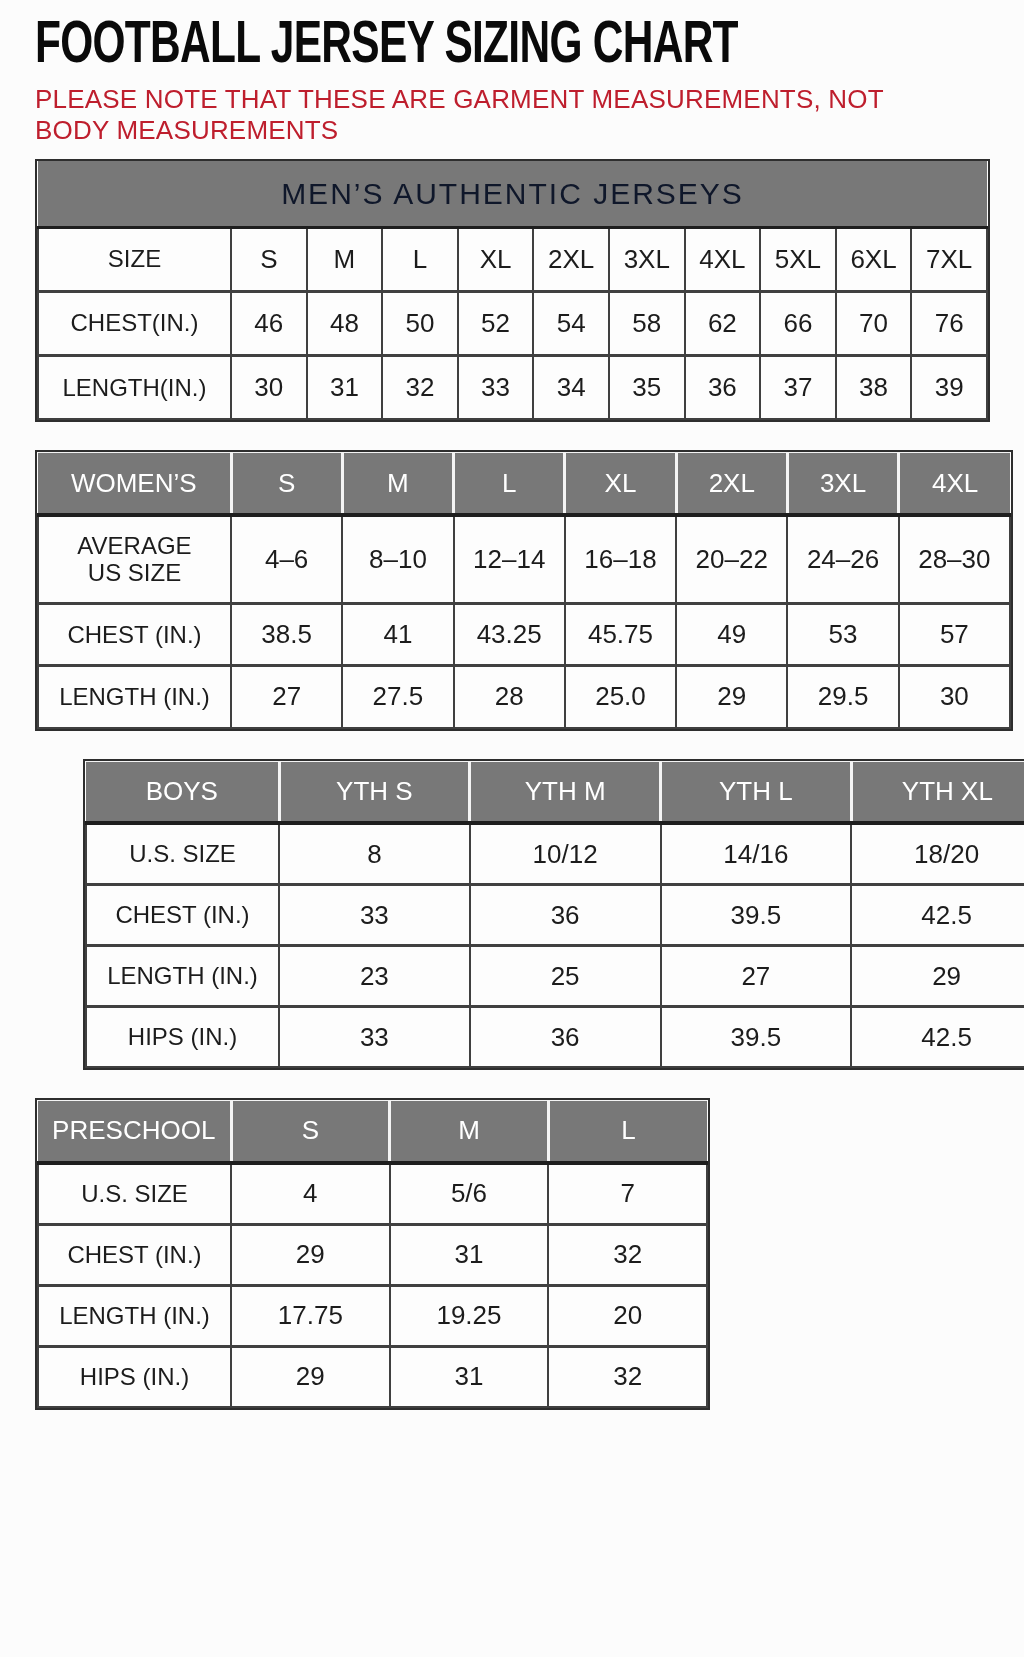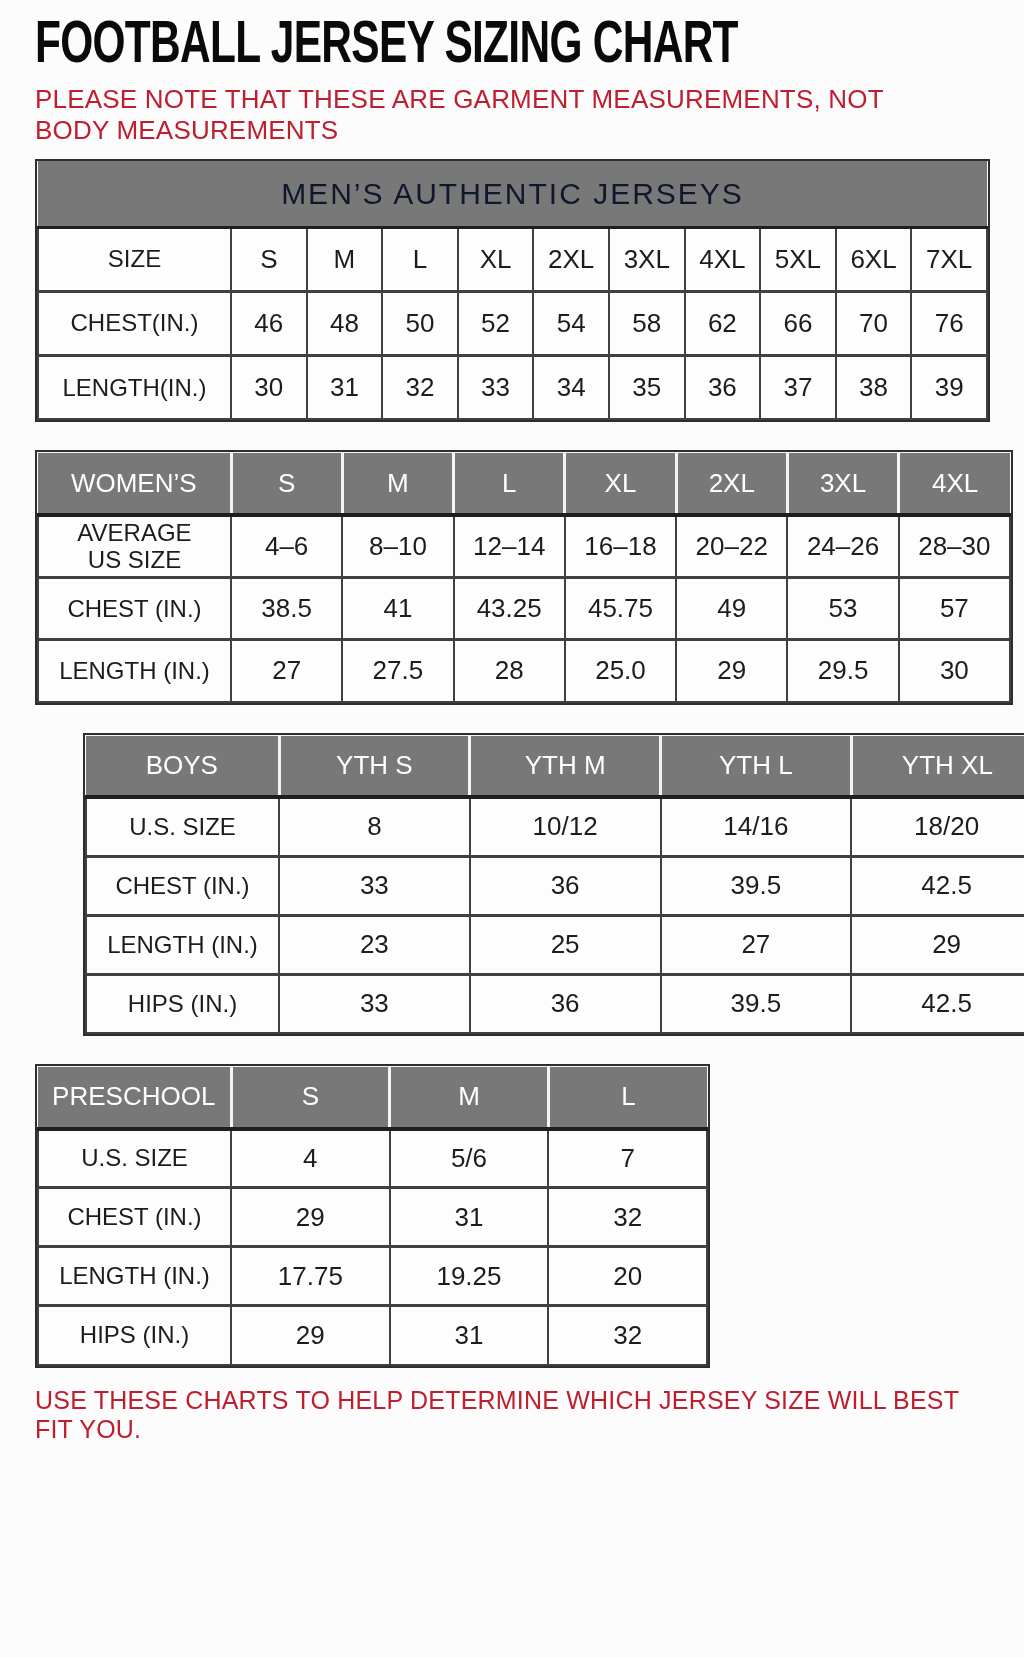--- a/index.html
+++ b/index.html
@@ -72,21 +72,21 @@
   }
   th.gray:first-child { border-left: none; }
   th.gray:last-child { border-right: none; }
   td {
     border: 2px solid #404040;
     font-size: 26px;
     height: var(--rowh, 62px);
     padding: 2px 6px;
   }
   tbody tr + tr td { border-top-width: 3px; }
-  td.label { font-size: 24px; padding: 2px 12px; }
+  td.label { font-size: 24px; padding: 15px 12px; }
   td.label .lbl { display: inline-block; max-width: 100%; line-height: 1.15; }
   [data-table="womens"] tbody tr:nth-child(1) td.label .lbl {
     display: block; width: 120px; margin: 0 auto;
   }
   .footer-note {
     margin: 18px 0 0 0;
     font-size: 25px;
     letter-spacing: 0.2px;
     color: var(--red, #be1e2d);
   }
@@ -311,15 +311,14 @@
           <tr>
             <td class="label"><span class="lbl">HIPS (IN.)</span></td>
             <td>29</td>
             <td>31</td>
             <td>32</td>
           </tr>
         </tbody>
       </table>
     </div>
 
-  <p class="footer-note">USE THESE CHARTS TO HELP DETERMINE WHICH JERSEY SIZE WILL BEST FIT YOU.</p>
 
 </div>
 
 </body></html>

